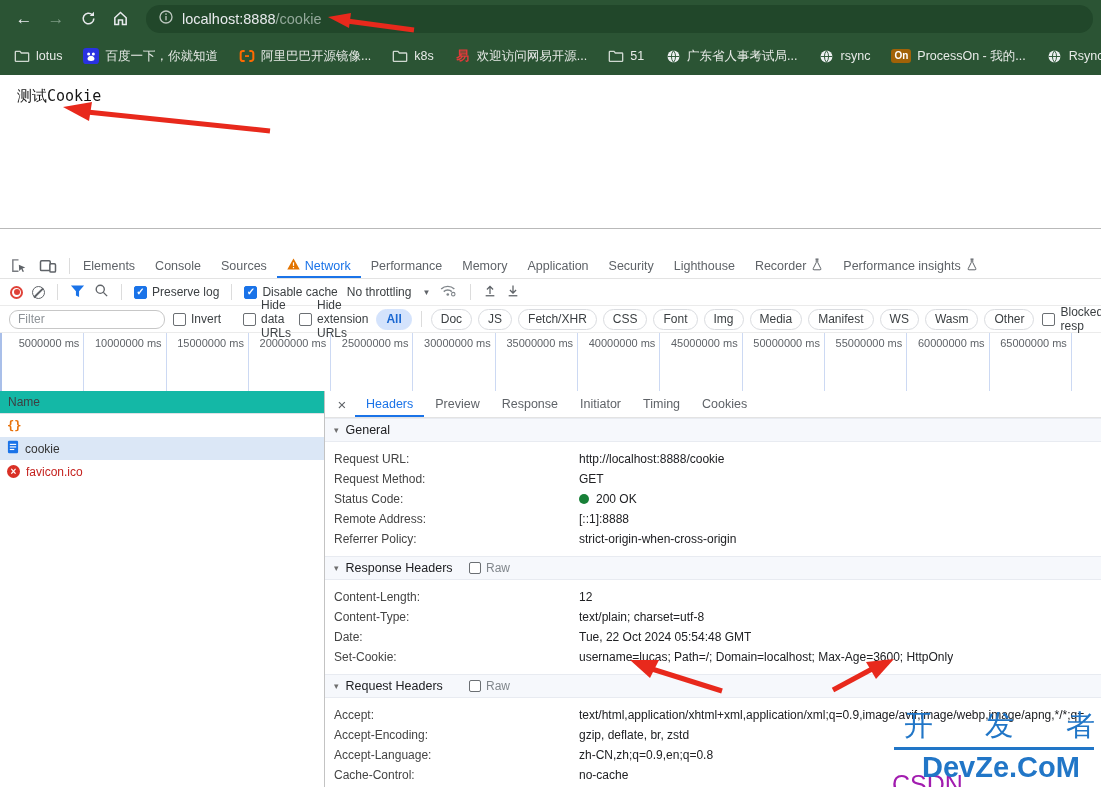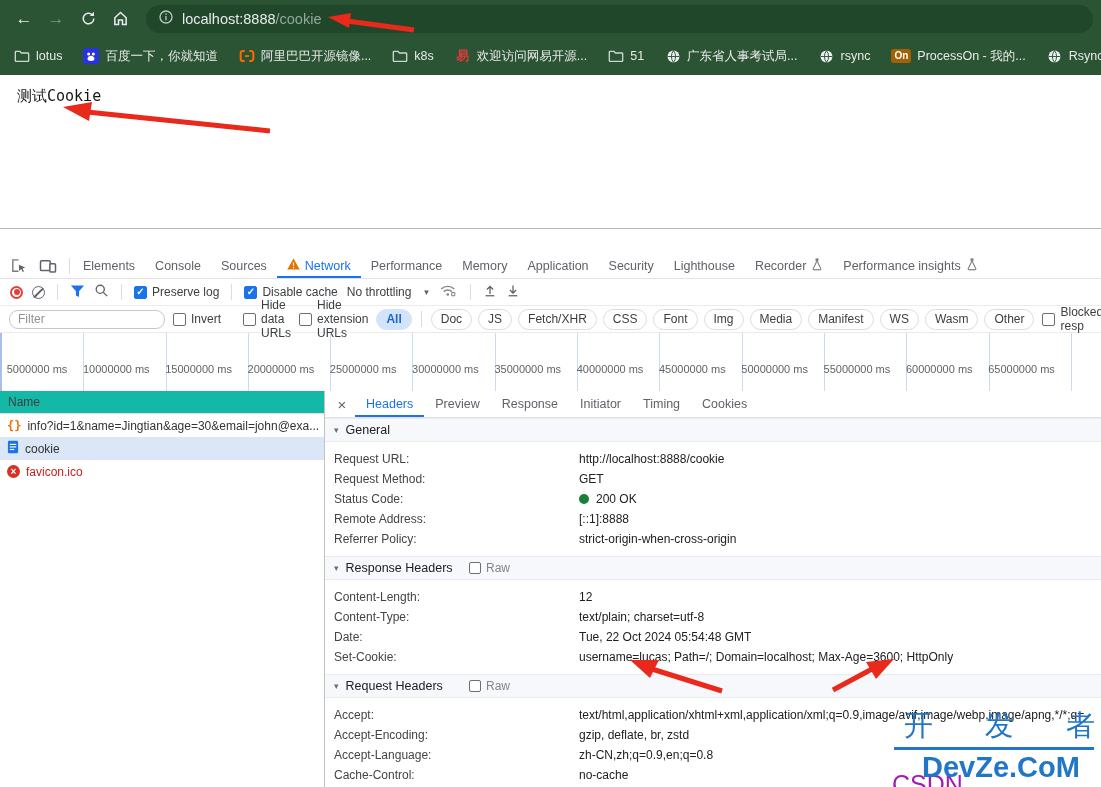--- a/index.html
+++ b/index.html
@@ -59,21 +59,21 @@
   .filter-input { width:156px; height:19px; border:1px solid #c7c7c7; border-radius:9px;
                   padding:0 8px; font-size:12px; font-family:inherit; color:#333; outline:none; }
   .filter-input::placeholder { color:#8d9297; }
   .pill { padding:2.5px 9px; border:1px solid #dadce0; border-radius:12px; color:#3c4043; }
   .pill.active { background:#d4e3fc; border-color:#d4e3fc; color:#1967d2; font-weight:bold; }
   .pills { display:flex; align-items:center; gap:6px; }
 
   .dt-timeline { height:82px; display:flex; overflow:hidden; border-bottom:1px solid #dfdfdf;
                  border-left:2px solid #a9bfe9; background:#fff; }
   .tick { flex:0 0 82.3px; border-right:1px solid #ccd9f3; position:relative; }
-  .tick span { position:absolute; top:4px; right:16px; font-size:11px; color:#5f6368; white-space:nowrap;margin-top:26px; }
+  .tick span { position:absolute; top:4px; right:4px; font-size:11px; color:#5f6368; white-space:nowrap; }
 
   .dt-main { position:absolute; top:162px; left:0; right:0; bottom:0; display:flex; }
   .requests { width:325px; flex:none; border-right:1px solid #c3c3c3; background:#fff;
               display:flex; flex-direction:column; overflow:hidden; }
   .req-header { height:23px; background:#14b8a6; border-bottom:1px solid #dde1e6; display:flex;
                 align-items:center; padding-left:8px; color:#3c4043; }
   .req-row { height:23px; display:flex; align-items:center; gap:6px; padding-left:7px;
              white-space:nowrap; overflow:hidden; }
   .req-row.selected { background:#dbe7f6; }
   .req-row.error { color:#c5221f; }
@@ -414,21 +414,20 @@
       </div>
   </div>
 
   <div class="dt-main">
     <div class="requests">
       <div class="req-header">
         <span>Name</span>
       </div>
       <div class="req-row">
         <span class="ic-braces">{}</span>
-        <span>info?id=1&amp;name=Jingtian&amp;age=30&amp;email=john@exa...</span>
       </div>
       <div class="req-row selected">
         <span><svg width="12" height="14" viewBox="0 0 18 22">
               <rect x="1" y="1" width="16" height="20" rx="2" fill="#1a73e8"></rect>
               <rect x="4" y="6" width="10" height="1.8" fill="#fff"></rect>
               <rect x="4" y="10" width="10" height="1.8" fill="#fff"></rect>
               <rect x="4" y="14" width="7" height="1.8" fill="#fff"></rect>
             </svg></span>
         <span>cookie</span>
       </div>

